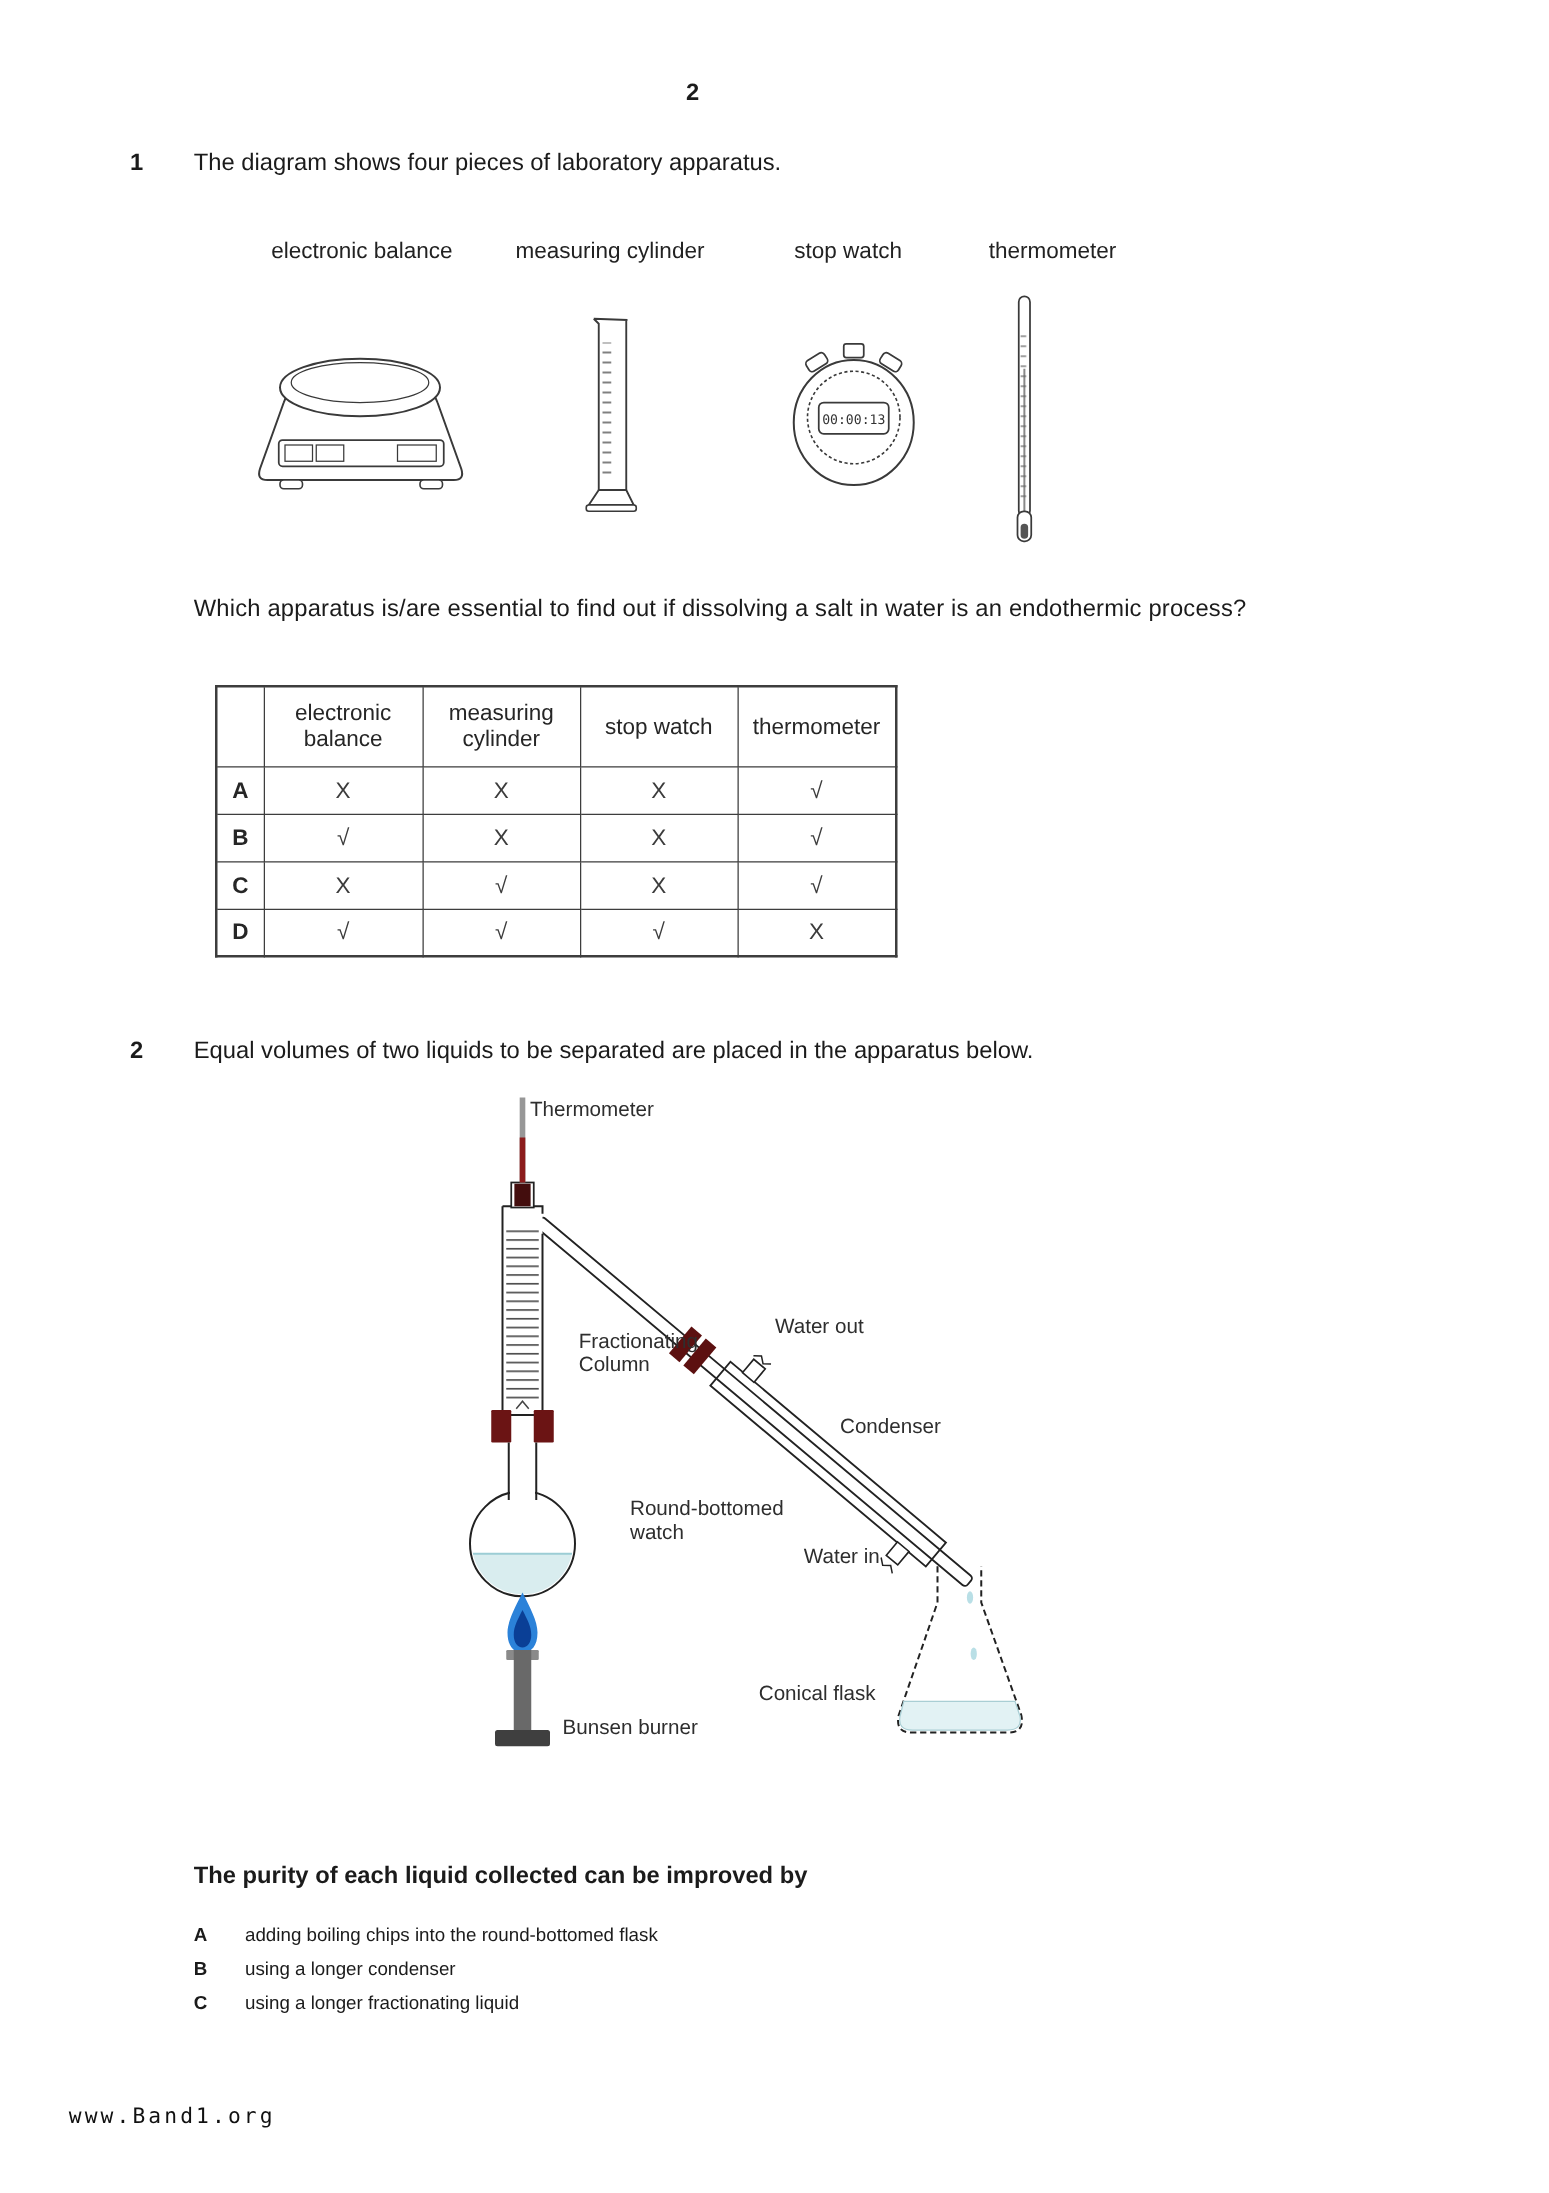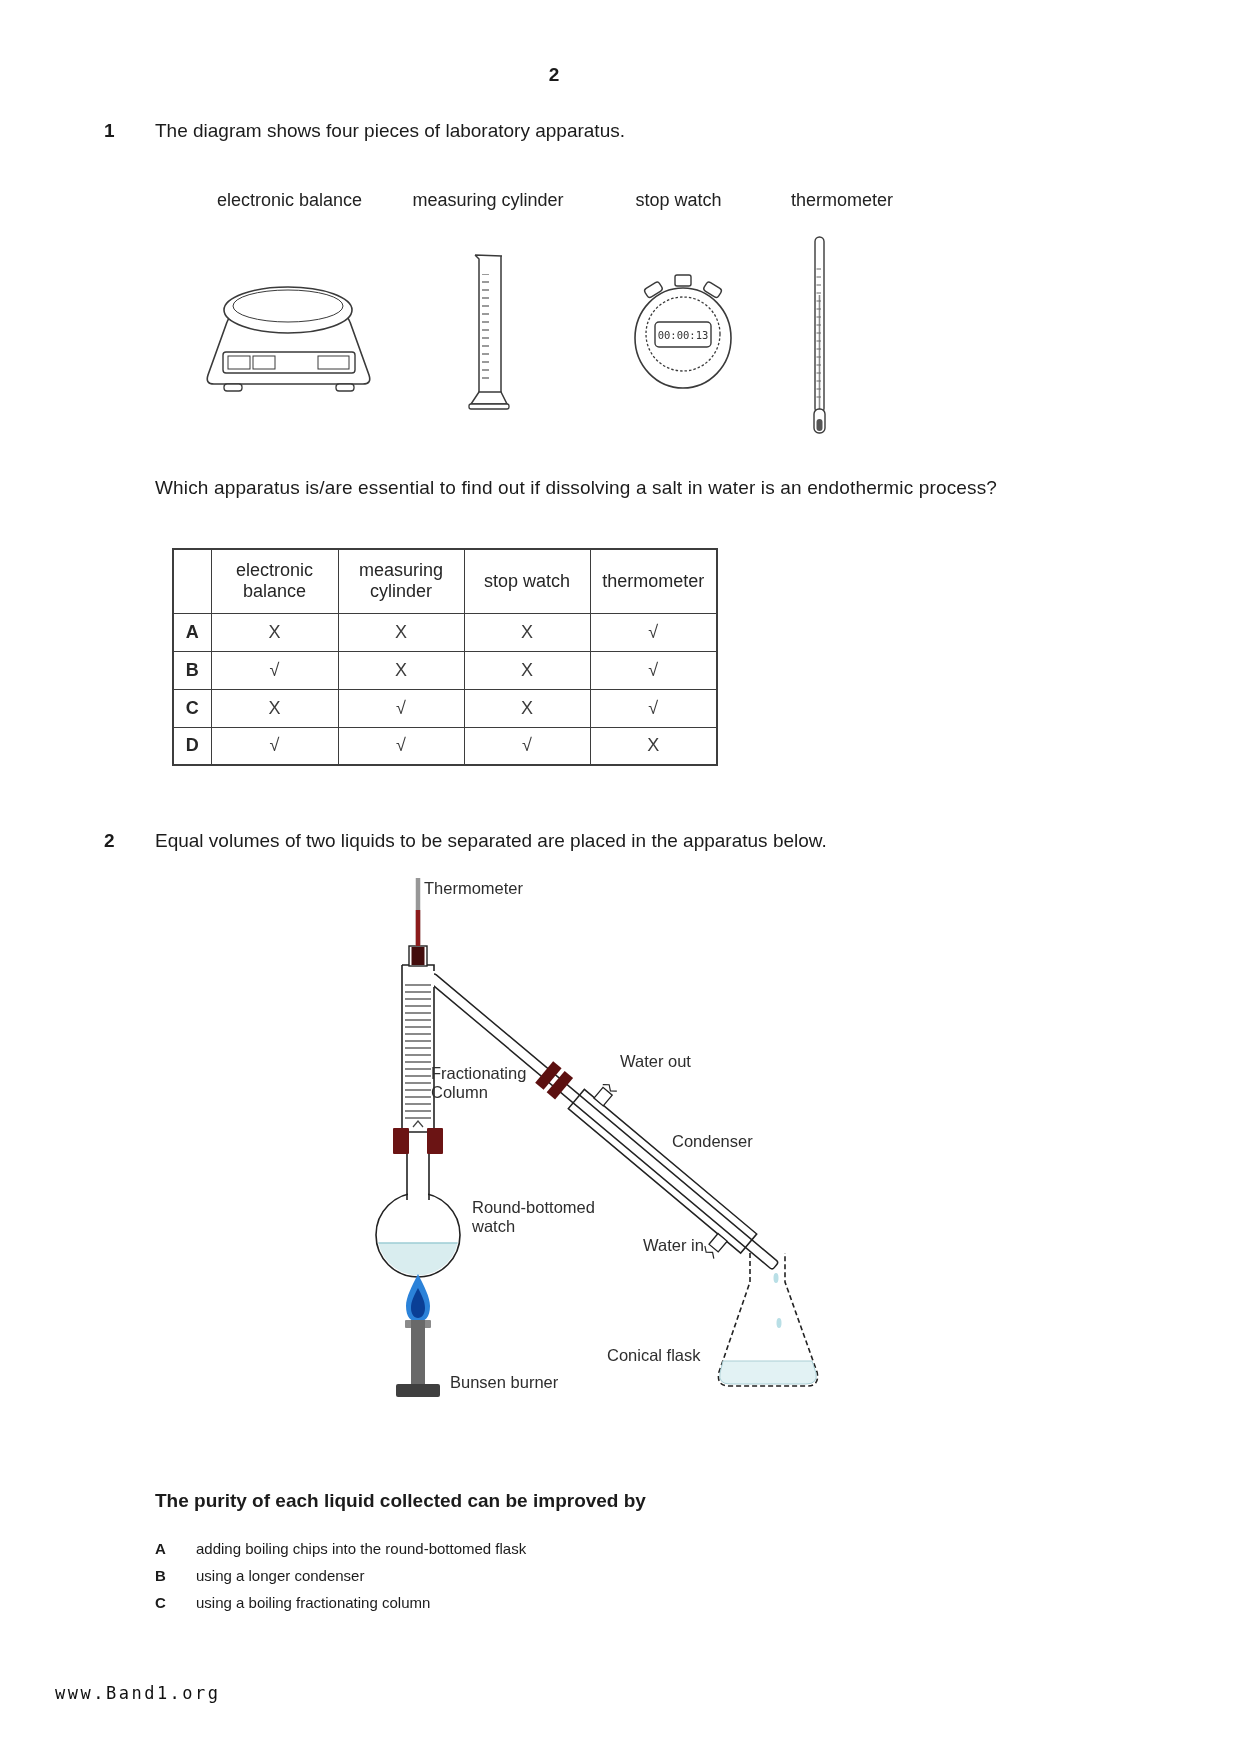--- a/index.html
+++ b/index.html
@@ -5,21 +5,21 @@
   html,body{margin:0;padding:0;background:#ffffff;}
   #page{position:relative;width:1239px;height:1754px;background:#fff;overflow:hidden;
         font-family:"Liberation Sans","DejaVu Sans",sans-serif;color:#1b1b1b;}
   .abs{position:absolute;}
   .txt{font-size:19px;line-height:25px;color:#1b1b1b;}
   .bold{font-weight:bold;}
   .center{text-align:center;}
   .justify{text-align:justify;letter-spacing:0.15px;}
   .applabel{font-size:18px;color:#222;text-align:center;}
   .dlabel{font-size:16.5px;line-height:19px;color:#2e2e2e;}
-  .pre{white-space:pre-line;}
+  .pre{white-space:pre-line;margin-left:32px;}
   table.grid{border-collapse:collapse;table-layout:fixed;border:2px solid #3d3d3d;background:#fff;}
   table.grid th,table.grid td{border:1.4px solid #3d3d3d;text-align:center;vertical-align:middle;
       font-size:18px;font-weight:normal;color:#262626;padding:0;line-height:21px;}
   table.grid th.rowletter{font-weight:bold;font-size:18px;}
   table.grid td{font-size:18px;color:#3c3c3c;}
   .optrow{height:27px;font-size:15px;}
   .optrow .letter{display:inline-block;width:41px;font-weight:bold;}
   .footer{font-family:"DejaVu Sans Mono","Liberation Mono",monospace;font-size:17px;
           letter-spacing:2.5px;color:#111;}
   svg{display:block;}
@@ -216,19 +216,19 @@
   <div class="abs txt" style="left:155px;top:1488px;width:700px;font-weight:bold;">The purity of each liquid collected can be improved by</div>
 
   <div class="abs" style="left:155px;top:1540px;width:760px;">
     <div class="optrow">
       <span class="letter">A</span><span>adding boiling chips into the round-bottomed flask</span>
     </div>
     <div class="optrow">
       <span class="letter">B</span><span>using a longer condenser</span>
     </div>
     <div class="optrow">
-      <span class="letter">C</span><span>using a boiling fractionating column</span>
+      <span class="letter">C</span><span>using a longer fractionating liquid</span>
     </div>
   </div>
 
   <div class="abs footer" style="left:55px;top:1683px;">www.Band1.org</div>
 
 </div>
 
 </body></html>

